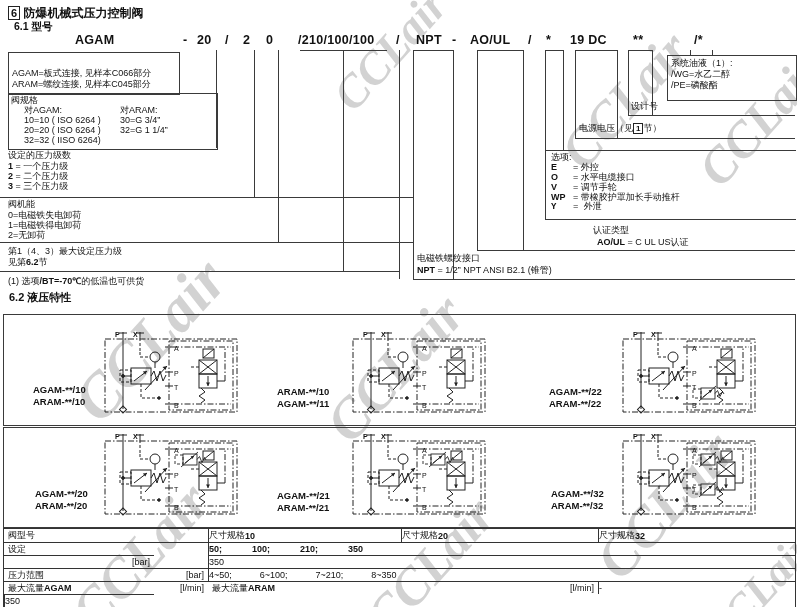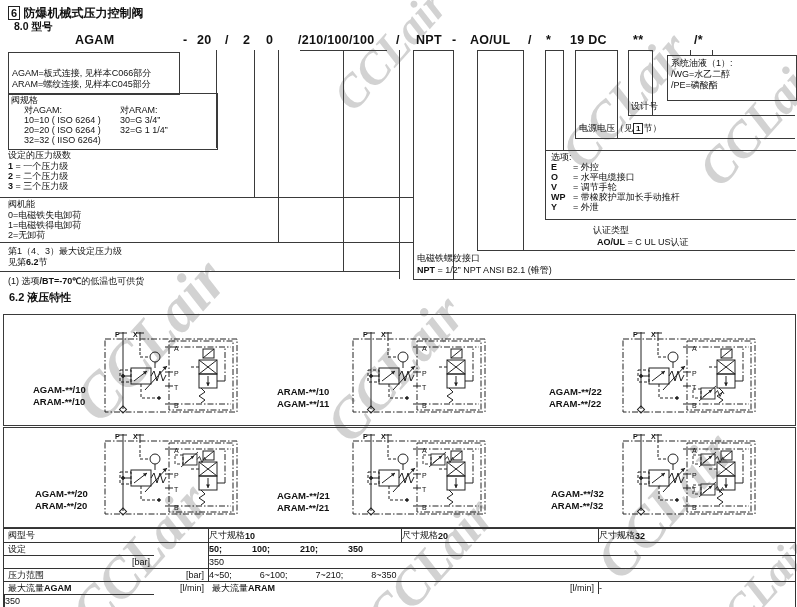--- a/index.html
+++ b/index.html
@@ -44,21 +44,21 @@
   <span class="wm" style="left:395px;top:368px;font-size:56px;">CCLair</span>
   <span class="wm" style="left:140px;top:556px;font-size:56px;">CCLair</span>
   <span class="wm" style="left:430px;top:566px;font-size:52px;">CCLair</span>
   <span class="wm" style="left:665px;top:505px;font-size:56px;">CCLair</span>
   <span class="wm" style="left:758px;top:592px;font-size:44px;">CCLair</span>
 
   <div class="t fg" style="left:8px;top:6px;font-size:12px;">
     <span class="numbox" style="font-size:11px;line-height:12px;">6</span>
     <span class="b">防爆机械式压力控制阀</span>
   </div>
-  <div class="t fg b" style="left:14px;top:21px;font-size:10.5px;">8.0 型号</div>
+  <div class="t fg b" style="left:14px;top:21px;font-size:10.5px;">6.1 型号</div>
 
   <div class="fg">
     <span class="code-seg" style="left:75px;">AGAM</span>
     <span class="code-seg" style="left:183px;">-</span>
     <span class="code-seg" style="left:197px;">20</span>
     <span class="code-seg" style="left:225px;">/</span>
     <span class="code-seg" style="left:243px;">2</span>
     <span class="code-seg" style="left:266px;">0</span>
     <span class="code-seg" style="left:298px;">/210/100/100</span>
     <span class="code-seg" style="left:396px;">/</span>
@@ -142,21 +142,21 @@
   <div class="t fg" style="left:631px;top:101px;">设计号</div>
 
   <div class="t fg" style="left:579px;top:123px;"><span>电源电压（见</span><span class="numbox" style="font-size:8px;">1</span><span>节）</span></div>
 
   <div class="box" style="left:545px;top:150px;width:250px;height:68px;border-right:none;"></div>
   <div class="t fg" style="left:551px;top:152px;">选项:</div>
   <div class="t fg" style="left:551px;top:162px;"><span class="b" style="display:inline-block;width:22px;">E</span><span>= 外控</span></div>
   <div class="t fg" style="left:551px;top:172px;"><span class="b" style="display:inline-block;width:22px;">O</span><span>= 水平电缆接口</span></div>
   <div class="t fg" style="left:551px;top:182px;"><span class="b" style="display:inline-block;width:22px;">V</span><span>= 调节手轮</span></div>
   <div class="t fg" style="left:551px;top:192px;"><span class="b" style="display:inline-block;width:22px;">WP</span><span>= 带橡胶护罩加长手动推杆</span></div>
-  <div class="t fg" style="left:551px;top:202px;"><span class="b" style="display:inline-block;width:22px;">Y</span><span>= 外泄</span></div>
+  <div class="t fg" style="left:551px;top:202px;font-family:Liberation Mono, monospace;"><span class="b" style="display:inline-block;width:22px;">Y</span><span>= 外泄</span></div>
 
   <div class="t fg" style="left:593px;top:225px;">认证类型</div>
   <div class="t fg" style="left:597px;top:237px;"><span class="b">AO/UL</span> <span>= C UL US认证</span></div>
 
   <div class="t fg" style="left:417px;top:253px;">电磁铁螺纹接口</div>
   <div class="t fg" style="left:417px;top:265px;"><span class="b">NPT</span> <span>= 1/2” NPT ANSI B2.1 (锥管)</span></div>
 
   <div class="t fg b" style="left:9px;top:292px;font-size:11px;">6.2 液压特性</div>
 
   <svg width="0" height="0" style="position:absolute;">

